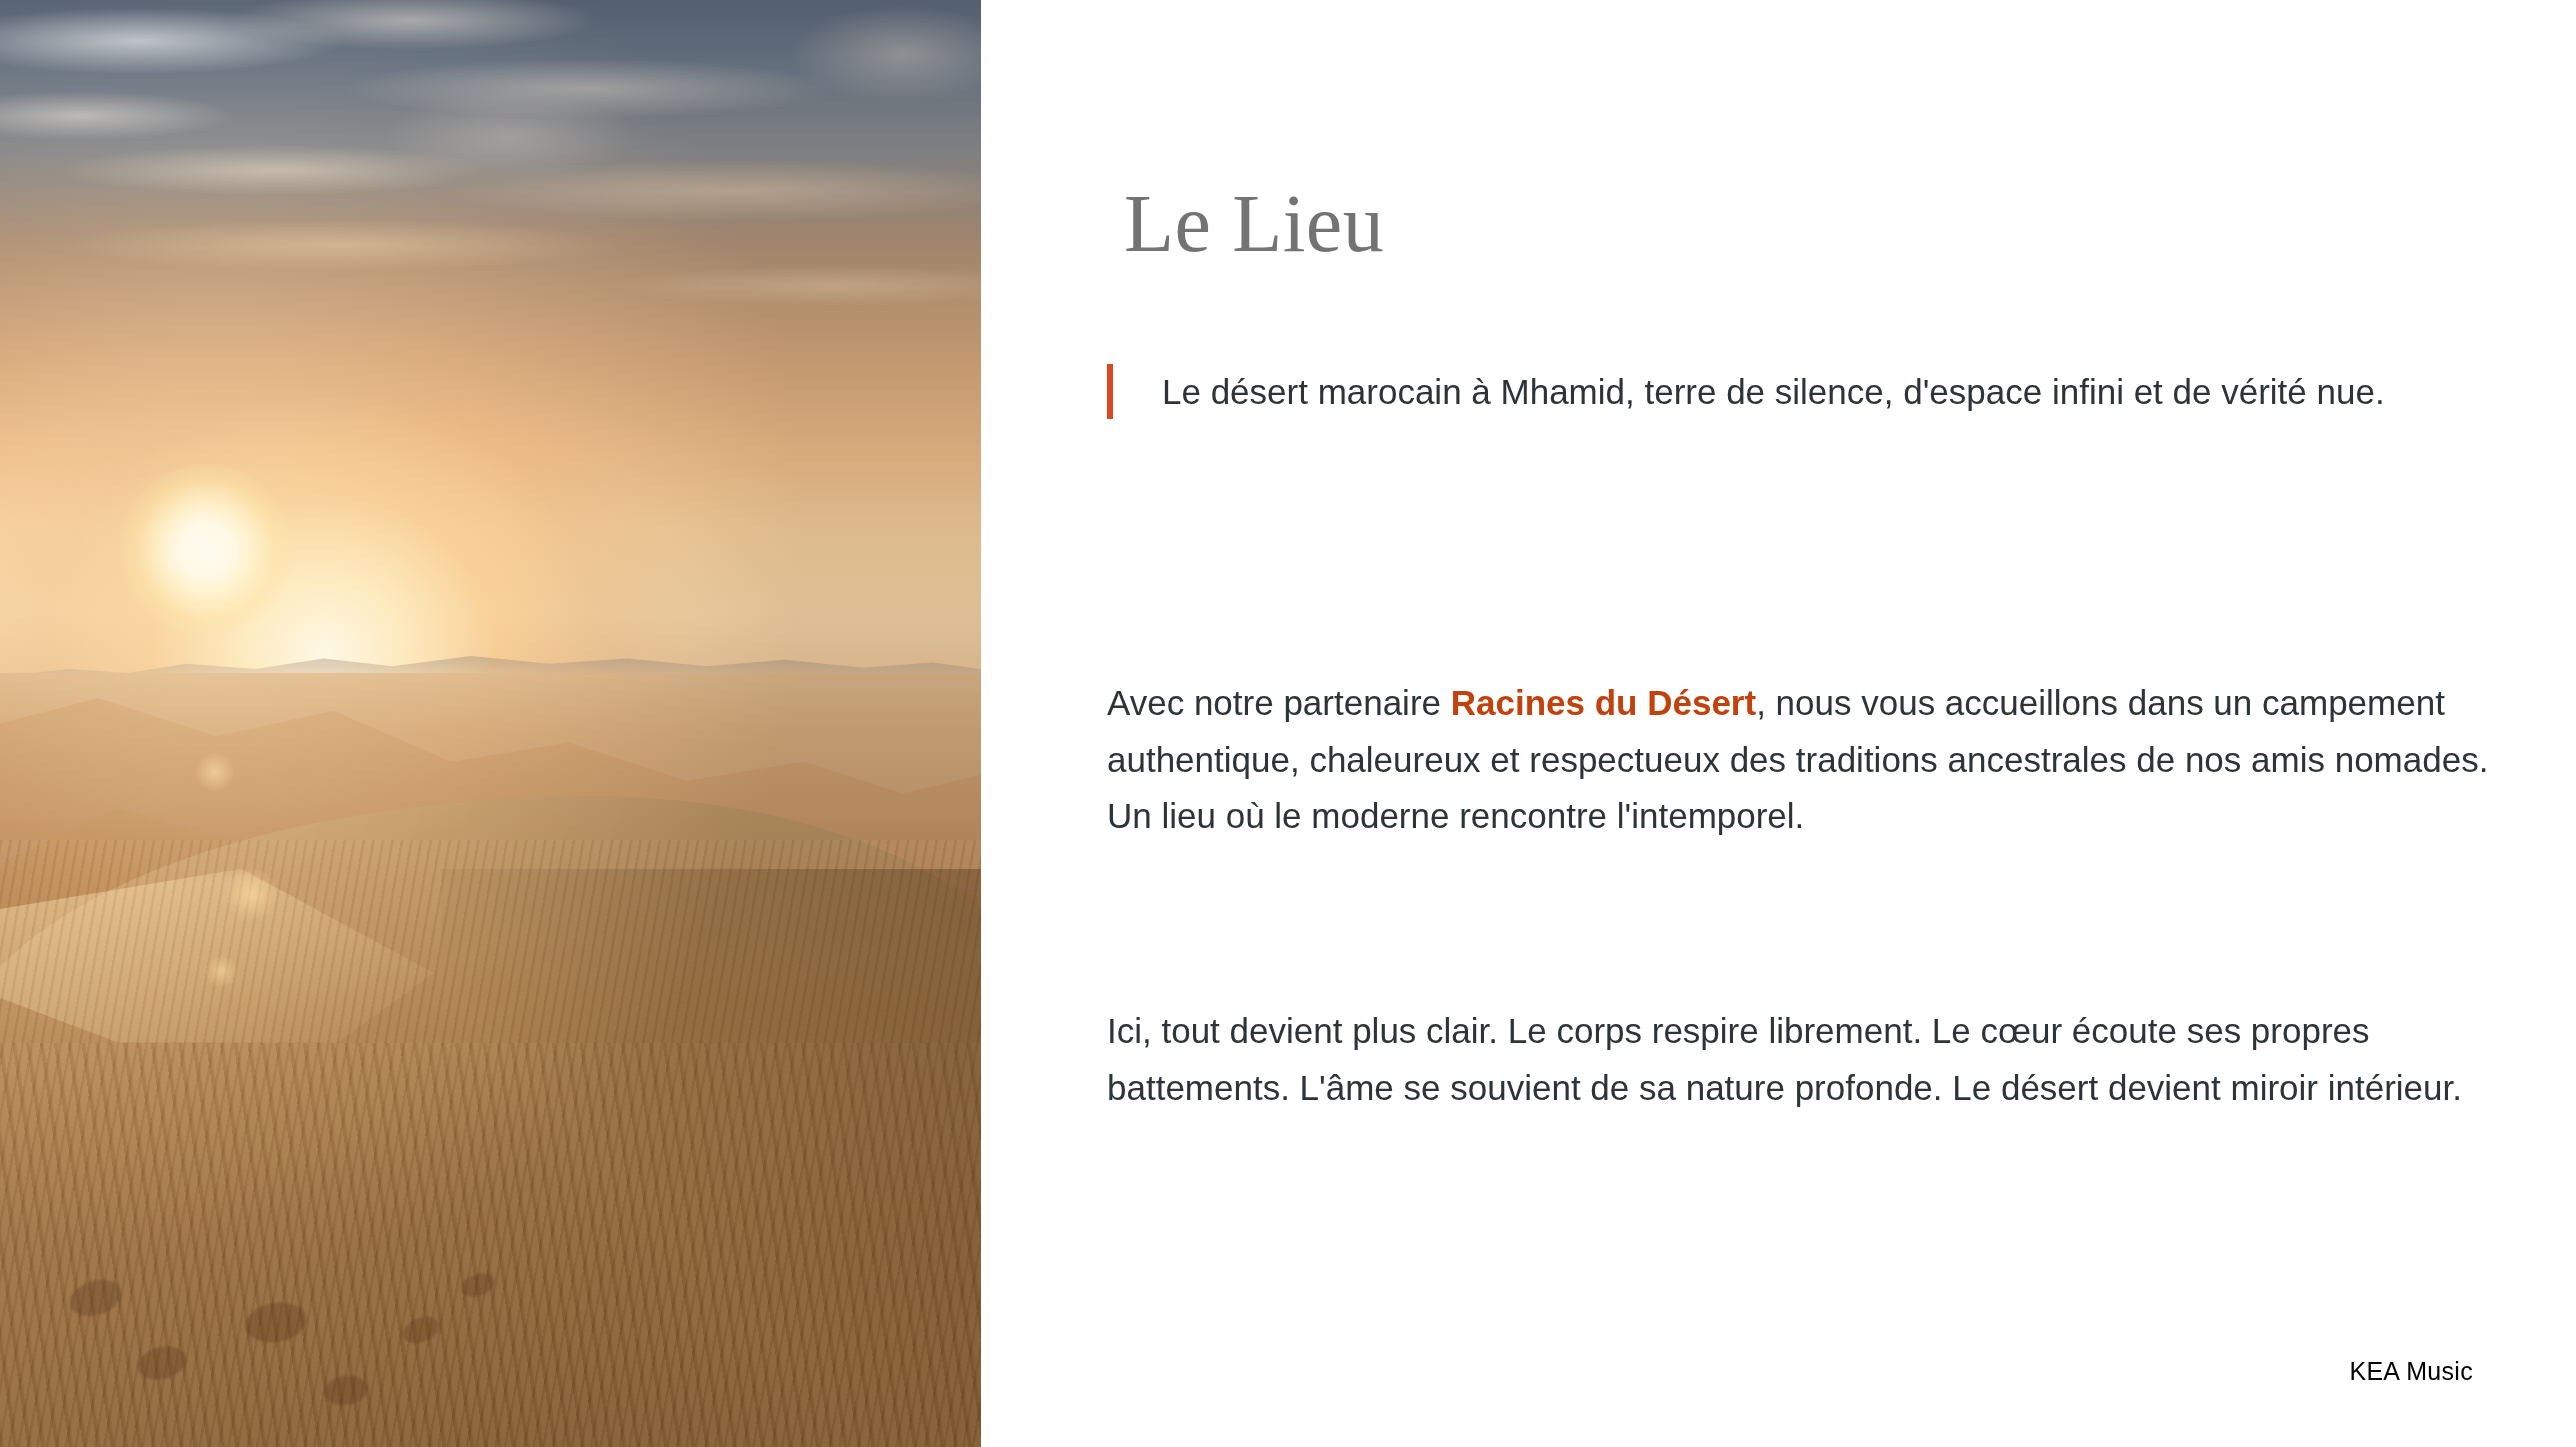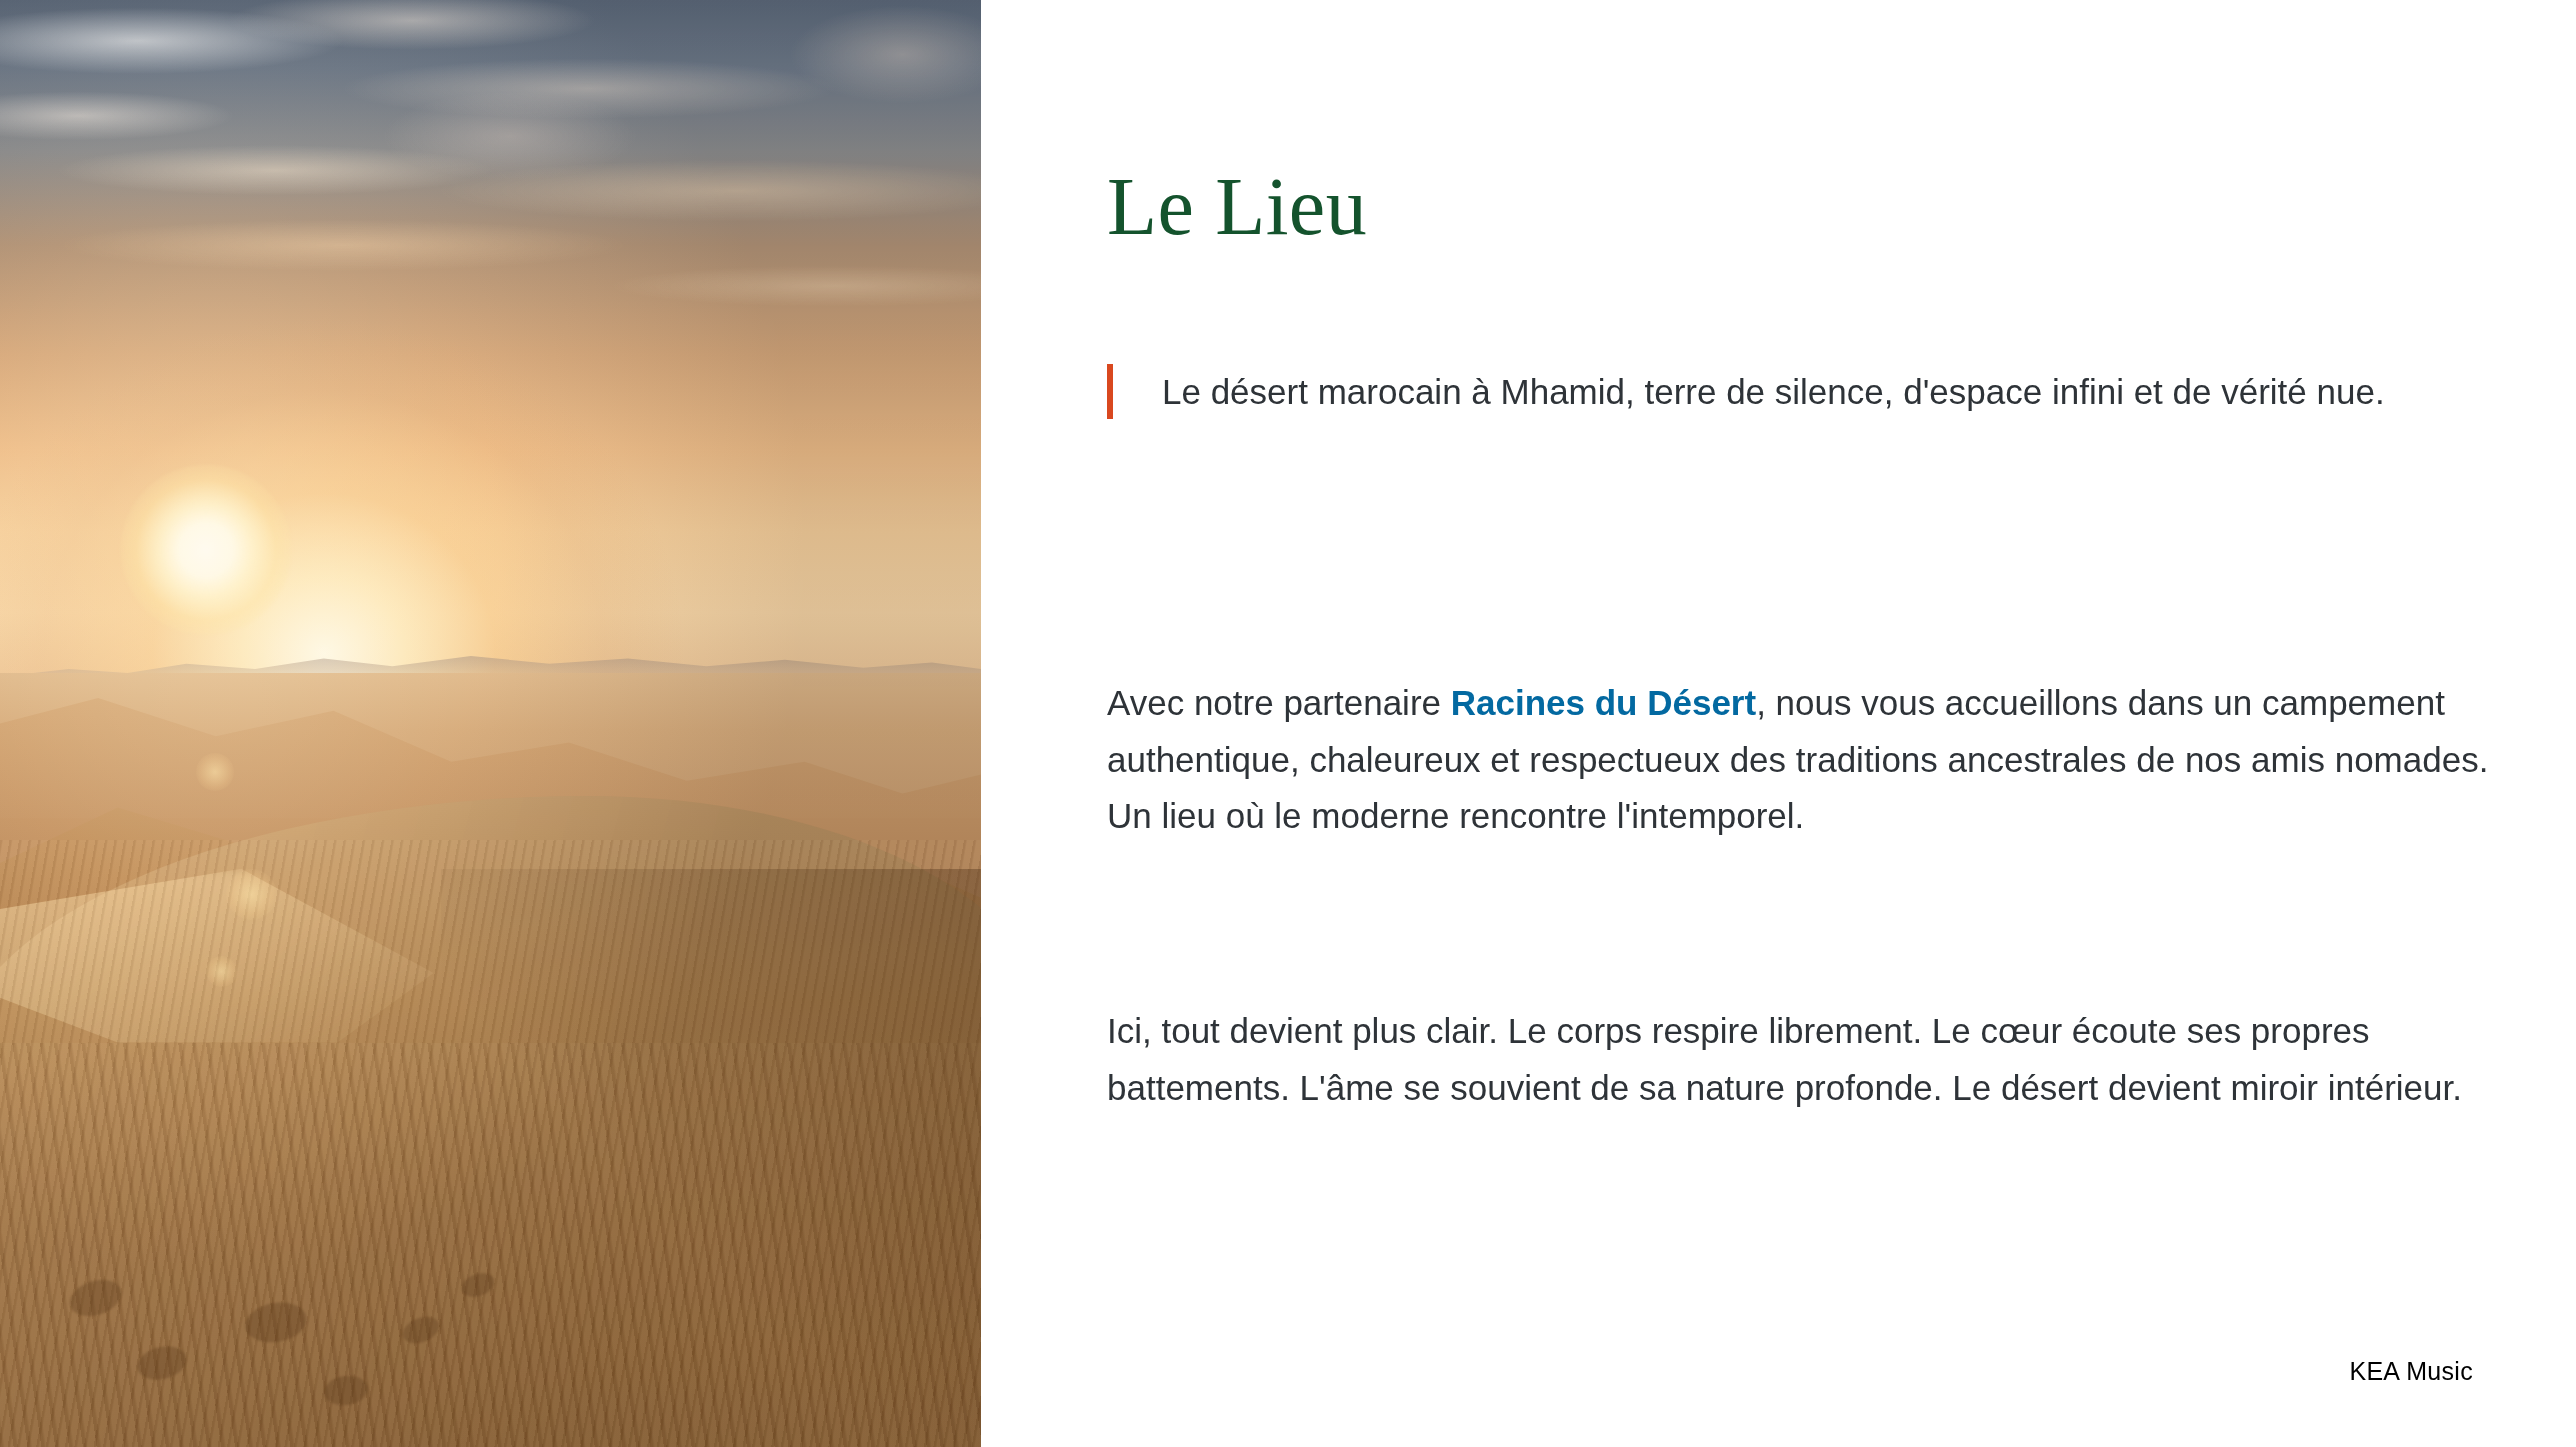--- a/index.html
+++ b/index.html
@@ -242,23 +242,23 @@
     background: #ffffff;
     box-sizing: border-box;
     padding: 0 103px 0 126px;
   }
 
   .title {
     font-family: "Liberation Serif", serif;
     font-size: 82px;
     line-height: 1.05;
     font-weight: 400;
-    color: #14532d;
+    color: #737373;
     letter-spacing: 0.4px;
-    margin: 0;
+    margin: 17px;
     position: absolute;
     left: 126px;
     top: 164px;
   }
 
   .lede {
     position: absolute;
     left: 126px;
     top: 364px;
     width: 1333px;
@@ -287,21 +287,21 @@
     line-height: 1.62;
     color: #2e3338;
     font-weight: 400;
   }
 
   .para-1 { top: 675px; }
   .para-2 { top: 1003px; }
 
   .body-block strong {
     font-weight: 700;
-    color: #0369a1;
+    color: #c2410c;
   }
 
   .footer-credit {
     position: absolute;
     right: 103px;
     bottom: 62px;
     font-size: 25px;
     color: #000000;
     letter-spacing: 0.3px;
   }

